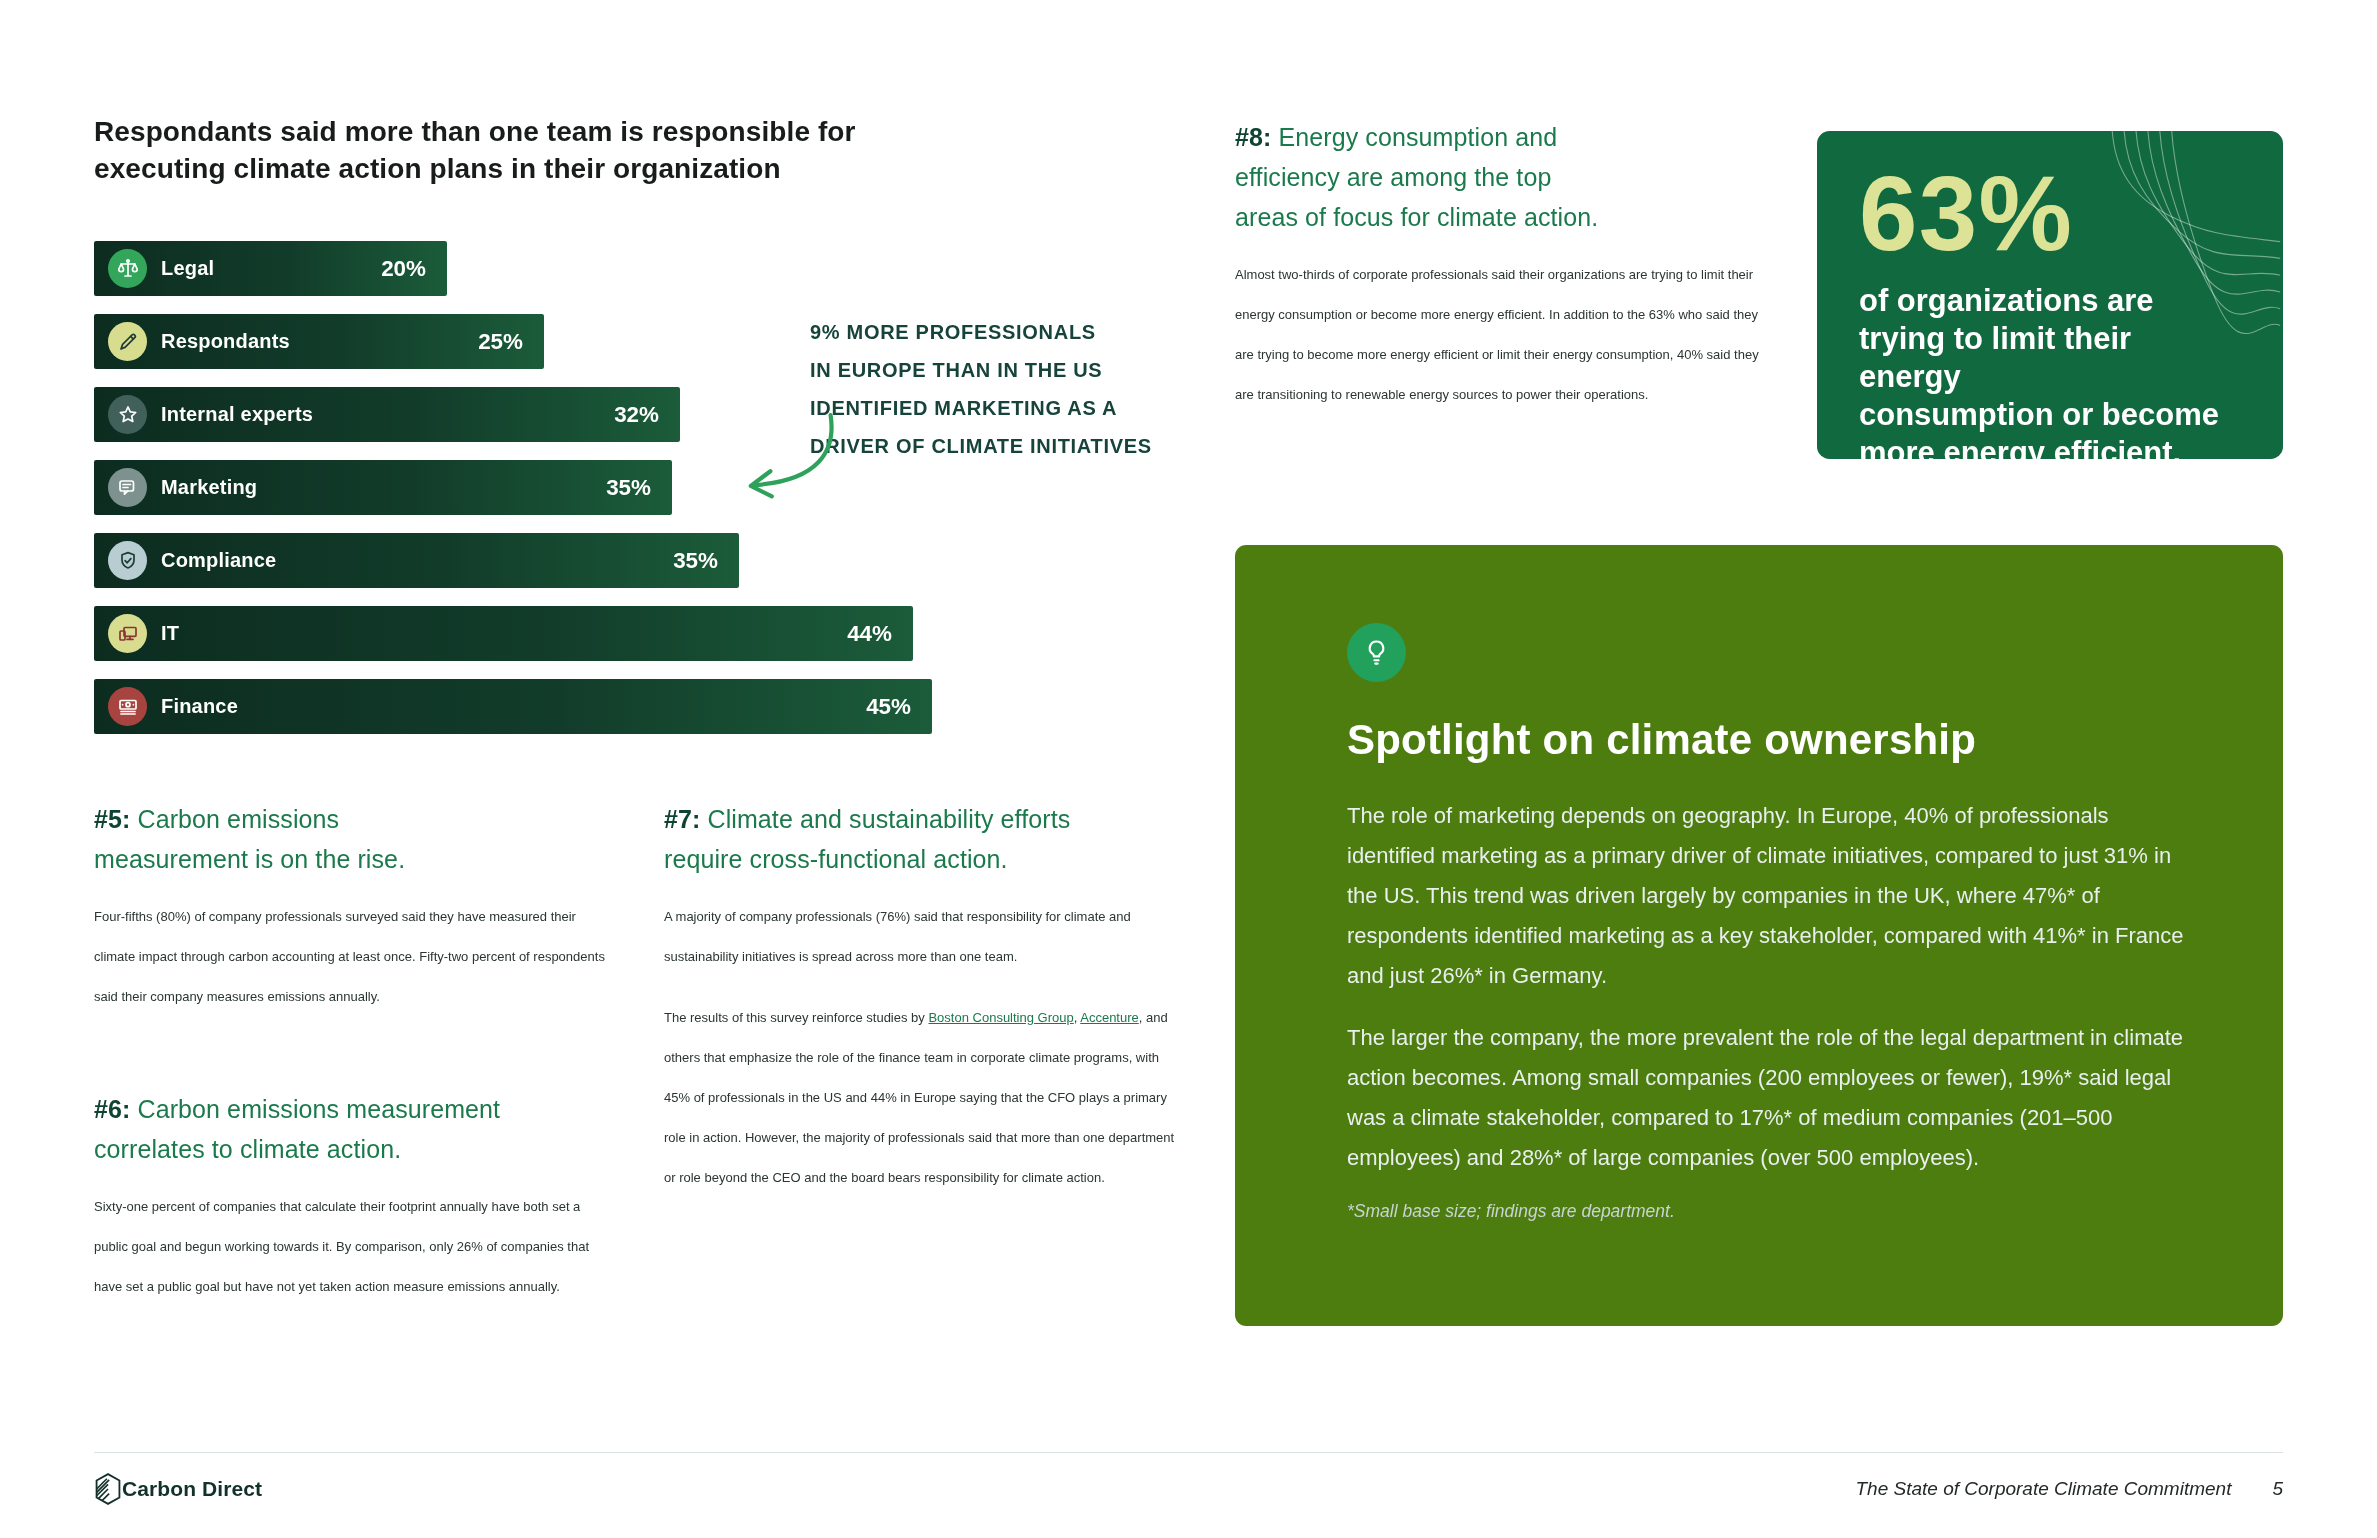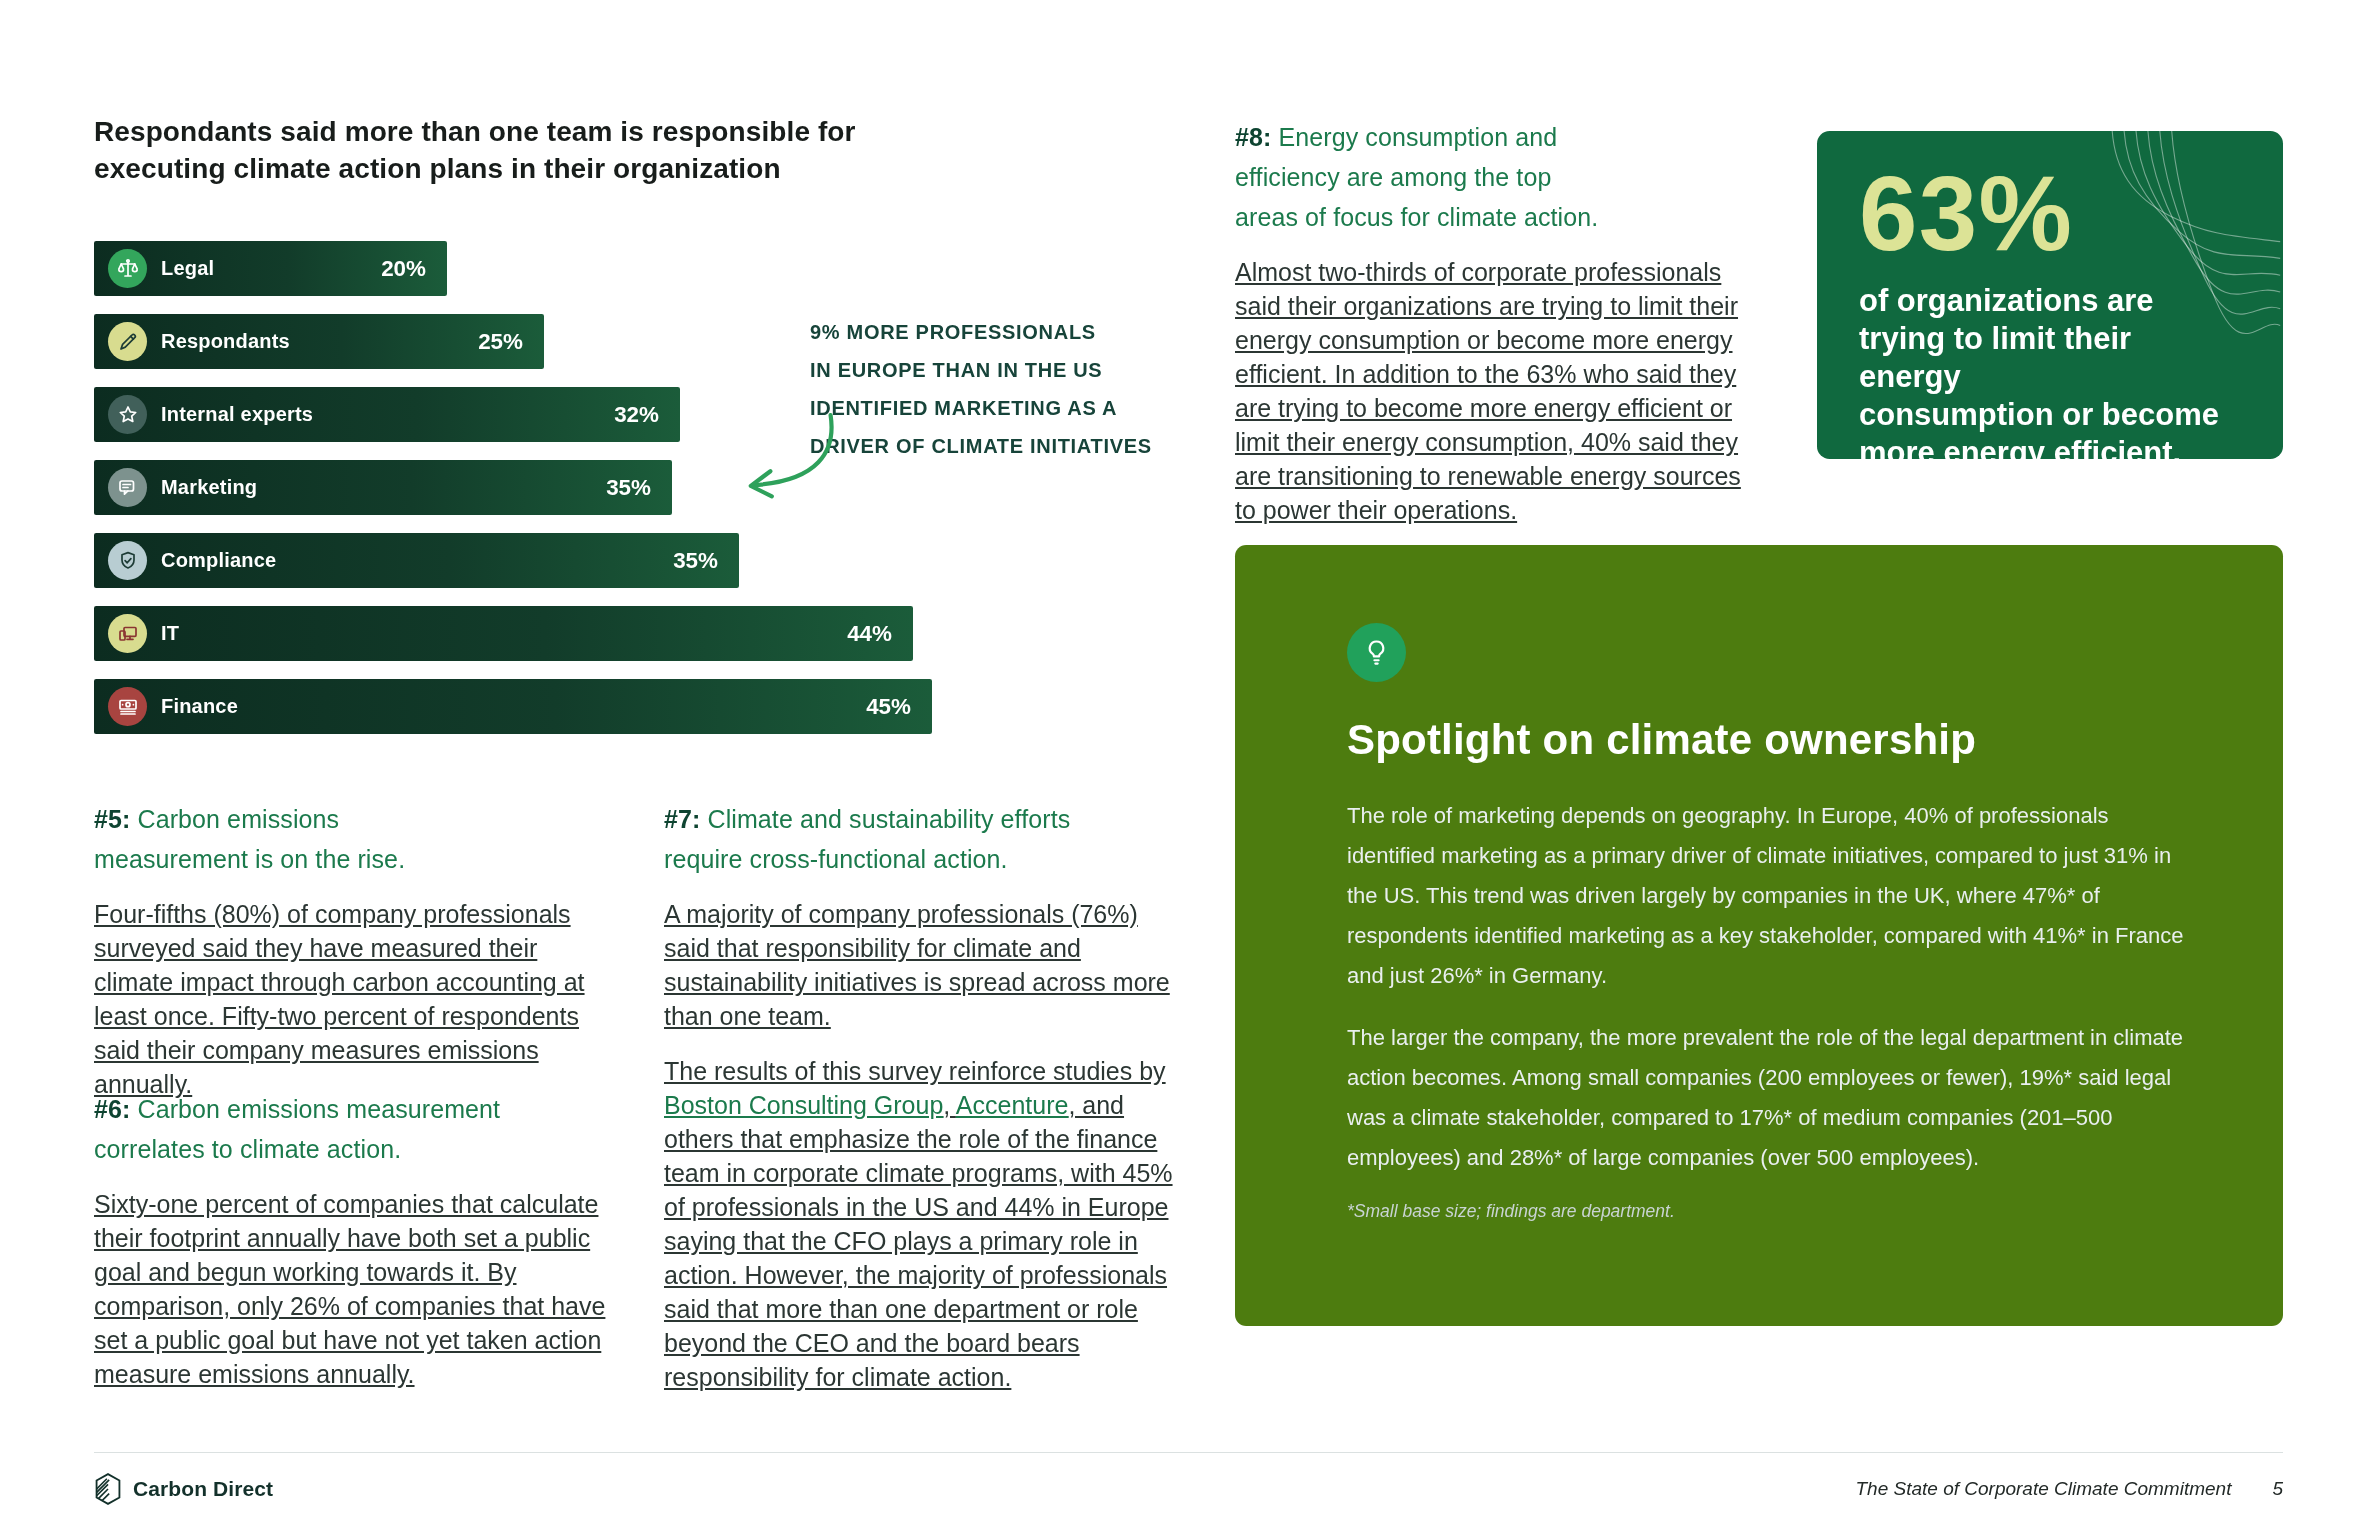--- a/index.html
+++ b/index.html
@@ -22,21 +22,21 @@
 
   .annotation { left:810px; top:313px; width:364px; color:#17443a; font-weight:700;
     font-size:20px; line-height:38px; letter-spacing:0.7px; }
   .annotation div { white-space:nowrap; }
   .arrow-svg { left:720px; top:411px; }
 
   
   .section h3 { font-size:25px; line-height:40px; font-weight:500; color:#1b7a4c;
     white-space:pre-line; margin-bottom:18px; letter-spacing:0.1px; }
   .section h3 .prefix { font-weight:700; color:#0e4431; }
-  .section p { font-size:25px; line-height:34px; color:#2b3633; margin-bottom:21px;text-decoration:underline; }
+  .section p { font-size:13px; line-height:40px; color:#2b3633; margin-bottom:21px; }
   .section a { color:#1b7a4c; text-decoration:underline; cursor:pointer; }
   .sec-5 { left:94px; top:799px; width:521px; }
   .sec-6 { left:94px; top:1089px; width:521px; }
   .sec-7 { left:664px; top:799px; width:521px; }
   .sec-8 { left:1235px; top:117px; width:531px; }
 
   
   .stat-box { left:1817px; top:131px; width:466px; height:328px; background:#10693f;
     border-radius:12.6px; padding:25px 42px; overflow:hidden; }
   .stat-value { font-size:105px; font-weight:700; color:#dce396; letter-spacing:1.4px; line-height:115px; }
@@ -51,21 +51,21 @@
     display:flex; align-items:center; justify-content:center; margin-bottom:34px; }
   .spot-icon svg { width:31px; height:31px; }
   .spot-title { font-size:42px; font-weight:700; color:#ffffff; letter-spacing:0.2px; margin-bottom:32px; }
   .spotlight p { font-size:22px; line-height:40px; color:#e9efef; margin-bottom:22.4px; max-width:902px; }
   .spot-footnote { font-size:17.5px; font-style:italic; color:#c9d4d3; margin-top:9.8px; }
 
   
   .footer-rule { left:94px; top:1452px; width:2189px; height:1.4px; background:#dbe1e1; }
   .footer { left:94px; top:1473px; width:2189px; display:flex; align-items:center;
     justify-content:space-between; }
-  .brand { display:flex; align-items:center; gap:11px; }
+  .brand { display:flex; align-items:center; gap:0; }
   .brand svg { width:28px; height:32px; }
   .brand-name { font-size:21px; font-weight:700; color:#13312b; letter-spacing:0.1px; }
   .doc-ref { display:flex; align-items:baseline; gap:41px; }
   .doc-title { font-size:19px; font-style:italic; color:#232a28; }
   .page-num { font-size:19px; font-style:italic; color:#232a28; }
 </style>
 </head>
 <body>
 
 <div class="page">

